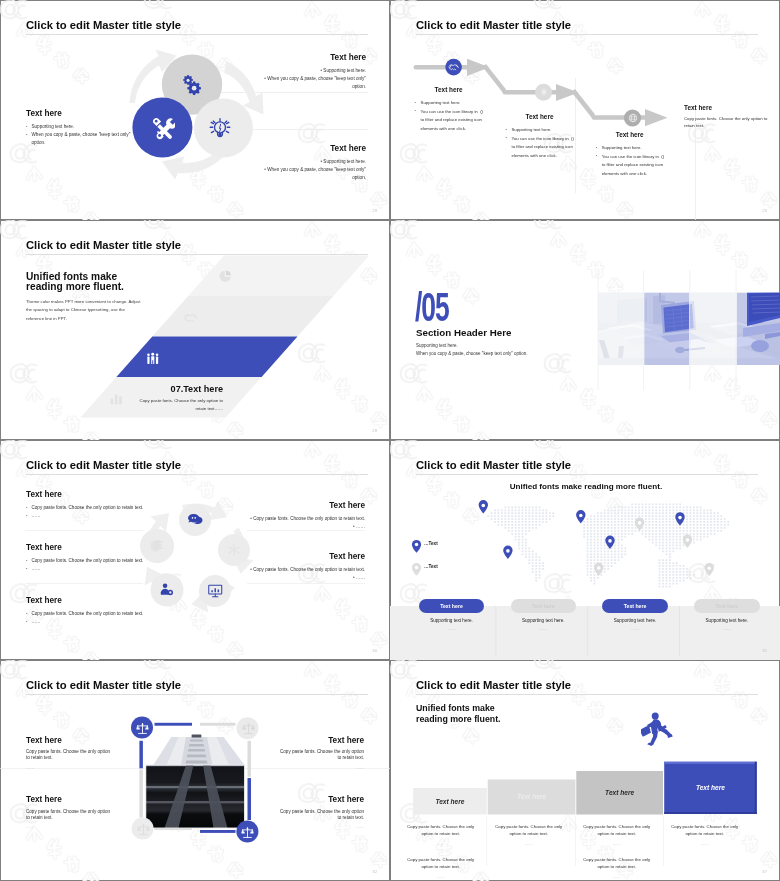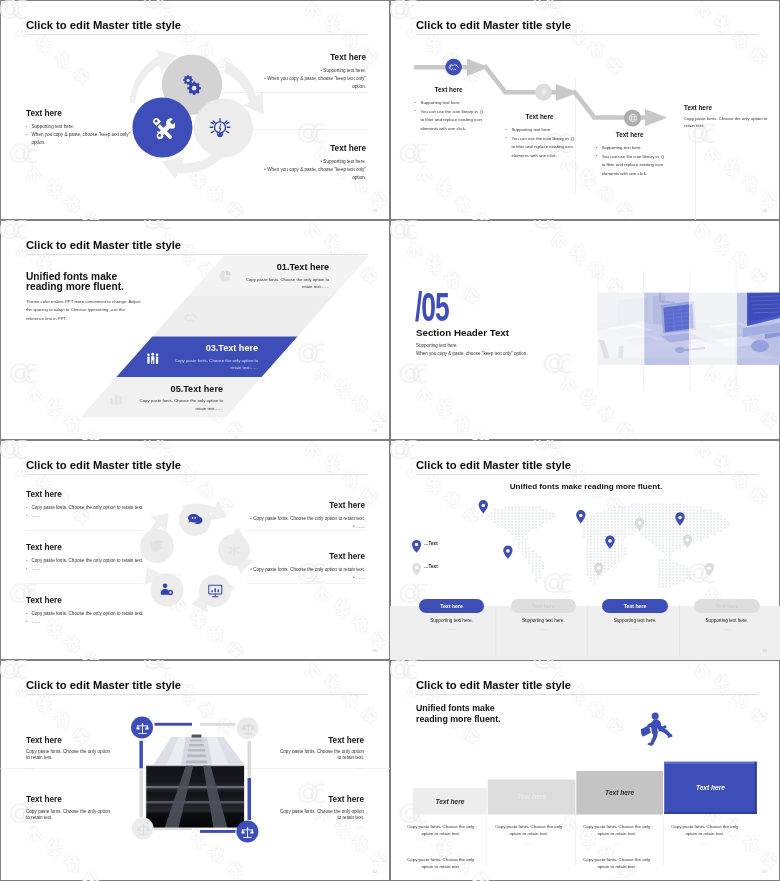--- a/index.html
+++ b/index.html
@@ -300,30 +300,22 @@
 
   <div class="abs" style="left:26px;top:270px;"></div>
   <div class="abs" style="left:26px;top:51.5px;width:130px;">
     <div style="font-size:10.2px;font-weight:bold;color:#111;line-height:10.6px;">
       <div>Unified fonts make</div>
       <div>reading more fluent.</div>
     </div>
     <div style="font-size:4.3px;color:#3a3a3a;line-height:8.7px;margin-top:5px;width:118px;">Theme color makes PPT more convenient to change. Adjust the spacing to adapt to Chinese typesetting, use the reference line in PPT.</div>
   </div>
 
-  <div class="abs" style="left:180px;top:42.3px;width:149.2px;text-align:right;">
-    <div style="font-size:9.1px;font-weight:bold;color:#111;line-height:10px;">01.Text here</div>
-    <div style="font-size:4.3px;color:#333;line-height:7.6px;margin-top:3.5px;margin-left:63px;">Copy paste fonts. Choose the only option to retain text……</div>
-  </div>
-  <div class="abs" style="left:108.9px;top:123.3px;width:149.2px;text-align:right;">
-    <div style="font-size:9.1px;font-weight:bold;color:#fff;line-height:10px;">03.Text here</div>
-    <div style="font-size:4.3px;color:#dadef2;line-height:7.6px;margin-top:3.5px;margin-left:63px;">Copy paste fonts. Choose the only option to retain text……</div>
-  </div>
   <div class="abs" style="left:73.8px;top:163.8px;width:149.2px;text-align:right;">
-    <div style="font-size:9.1px;font-weight:bold;color:#111;line-height:10px;">05.Text here</div>
+    <div style="font-size:9.1px;font-weight:bold;color:#111;line-height:10px;">07.Text here</div>
     <div style="font-size:4.3px;color:#333;line-height:7.6px;margin-top:3.5px;margin-left:63px;">Copy paste fonts. Choose the only option to retain text……</div>
   </div>
 
   <svg class="lay" style="left:219px;top:49.7px;" width="12.5" height="12.5" viewBox="0 0 20 20">
     <g fill="#e2e2e2">
           <path d="M9.2 1 a9 9 0 1 0 9.6 9.6 l-9.6 0 z"></path>
           <path d="M11.2 0.8 l0 7.6 7.6 0 a8 8 0 0 0 -7.6 -7.6 z" fill="#d8d8d8"></path>
         </g>
   </svg>
   <svg class="lay" style="left:182.8px;top:90.5px;" width="15" height="12" viewBox="0 0 22 18">
@@ -457,21 +449,21 @@
 
     <g stroke="#f0f1f5" stroke-width="0.9">
       <path d="M1 0 l0 120 M46.6 0 l0 120 M92.8 0 l0 120 M139 0 l0 120"></path>
     </g>
   </svg>
 
   <div class="abs" style="left:25.4px;top:292px;"></div>
   <div class="abs" style="left:25.2px;top:73px;" style2="">
     <div style="font-size:40px;font-weight:bold;color:#3d4eb8;line-height:29px;letter-spacing:-1.5px;transform:scaleX(0.66);transform-origin:left top;">/05</div>
   </div>
-  <div class="abs" style="left:26px;top:107px;font-size:9.75px;font-weight:bold;color:#111;">Section Header Text</div>
+  <div class="abs" style="left:26px;top:107px;font-size:9.75px;font-weight:bold;color:#111;">Section Header Here</div>
   <div class="abs" style="left:26px;top:122px;font-size:4.5px;color:#333;line-height:8px;">
     <div>Supporting text here.</div>
     <div>When you copy &amp; paste, choose "keep text only" option.</div>
   </div>
 </div>
 
 <div class="slide">
   <svg class="wm" width="390" height="220">
         <rect width="390" height="220" fill="url(#wmpat)"></rect>
       </svg>

